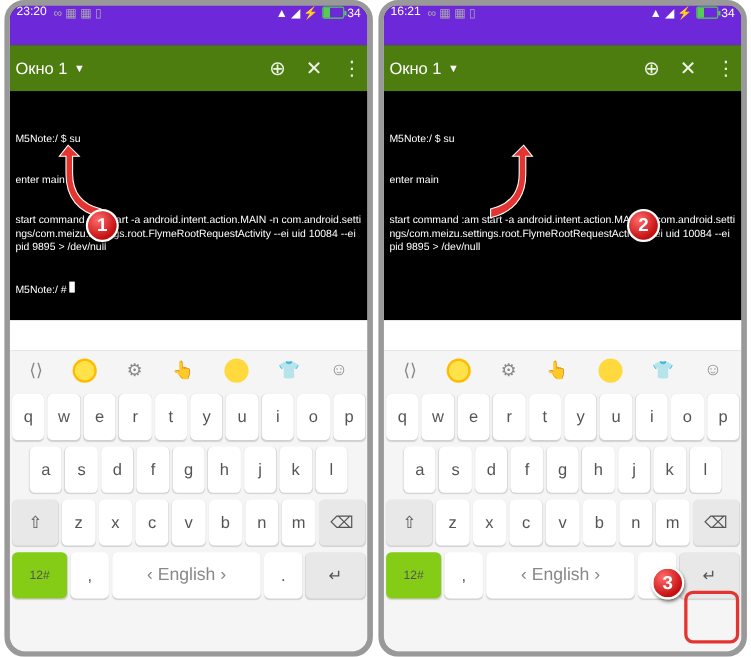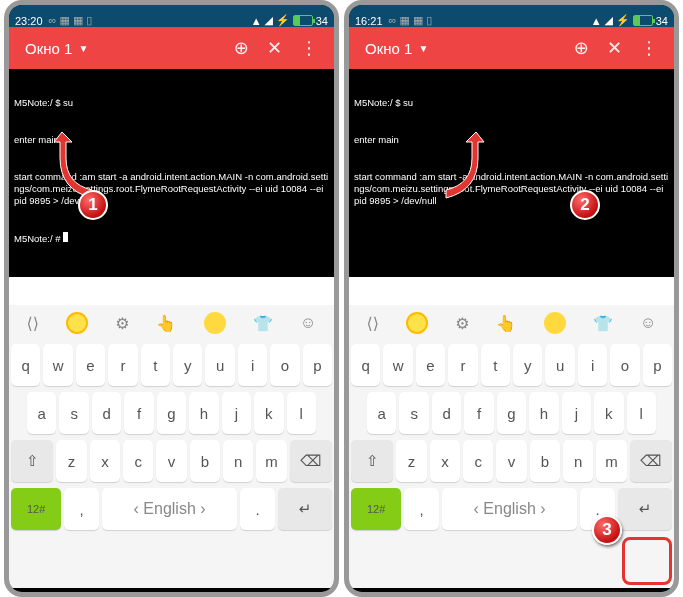--- a/index.html
+++ b/index.html
@@ -1,33 +1,33 @@
 <!DOCTYPE html>
 <html><head>
 <meta charset="utf-8">
 <style>
 *{margin:0;padding:0;box-sizing:border-box;font-family:sans-serif}
 body{background:#fff;width:683px;height:597px;position:relative;overflow:hidden}
 .frame{position:absolute;top:0;bottom:0;border:5px solid #999;border-radius:18px;overflow:hidden}
 .frame.left{left:4px;width:335px}
 .frame.right{left:344px;width:335px}
 .inner{width:100%;height:100%;background:#000;position:relative}
-.statusbar{height:22px;background:#0c4a6e;color:#fff;display:flex;align-items:flex-end;padding:0 6px;font-size:11px}
+.statusbar{height:36px;background:#6d28d9;color:#fff;display:flex;align-items:flex-start;padding:0 6px;font-size:11px}
 .sb-time{flex:0 0 auto}
 .sb-icons{display:flex;gap:3px;margin-left:6px;color:#aaa}
 .sb-right{margin-left:auto;display:flex;align-items:center;gap:3px}
 .batt{display:inline-block;width:20px;height:11px;border:1px solid #5c5;border-radius:2px;position:relative}
 .batt::after{content:'';position:absolute;right:-3px;top:3px;width:2px;height:4px;background:#5c5}
 .batt i{display:block;height:100%;width:34%;background:#5c5}
-.appbar{height:42px;background:#ef4444;display:flex;align-items:center;padding:0 16px;color:#fff}
+.appbar{height:42px;background:#4d7c0f;display:flex;align-items:center;padding:0 5px;color:#fff}
 .win{font-size:15px}
 .drop{margin-left:6px;font-size:10px}
 .abright{margin-left:auto;display:flex;gap:18px;font-size:18px;align-items:center}
 .abtn{cursor:pointer;opacity:.9}
-.term{background:#000;color:#fff;padding:3px 5px;font-family:monospace;font-size:9.5px;line-height:1.3;white-space:pre-wrap;word-break:break-all;height:208px}
+.term{background:#000;color:#fff;padding:13px 5px;font-family:monospace;font-size:9.5px;line-height:1.3;white-space:pre-wrap;word-break:break-all;height:208px}
 .term-line{display:block}
 .cursor{display:inline-block;width:5px;height:10px;background:#fff;vertical-align:baseline}
 .gap{height:28px;background:#fff}
 .kb{background:#f5f5f5;height:283px}
 .kb-top{height:36px;display:flex;align-items:center;justify-content:space-around;padding:0 4px}
 .kb-top span{font-size:16px;color:#888}
 .sun{width:22px;height:22px;border-radius:50%;background:radial-gradient(circle,#ffe24a 55%,#ffbb00 58%)}
 .face{width:22px;height:22px;border-radius:50%;background:#ffd93d;position:relative}
 .krow{display:flex;padding:3px 2px;gap:3px}
 .key{flex:1;height:42px;background:#fff;border-radius:5px;display:flex;align-items:center;justify-content:center;font-size:15px;color:#555;box-shadow:0 1px 1px rgba(0,0,0,.15)}

